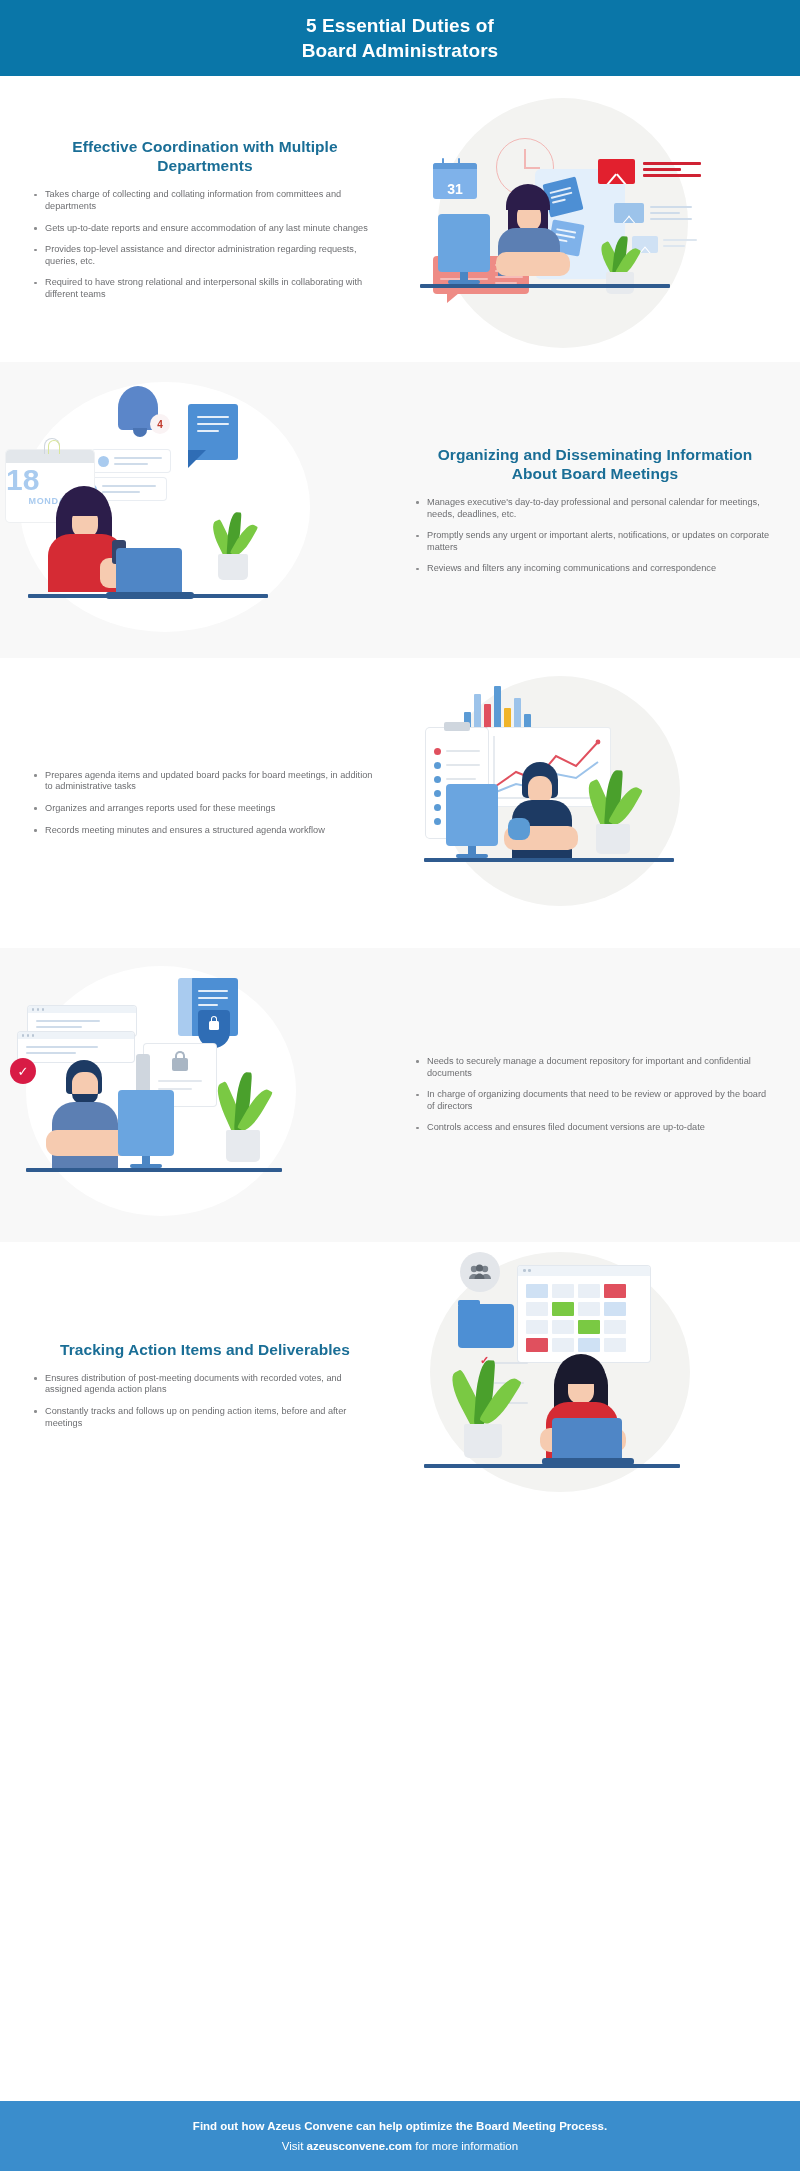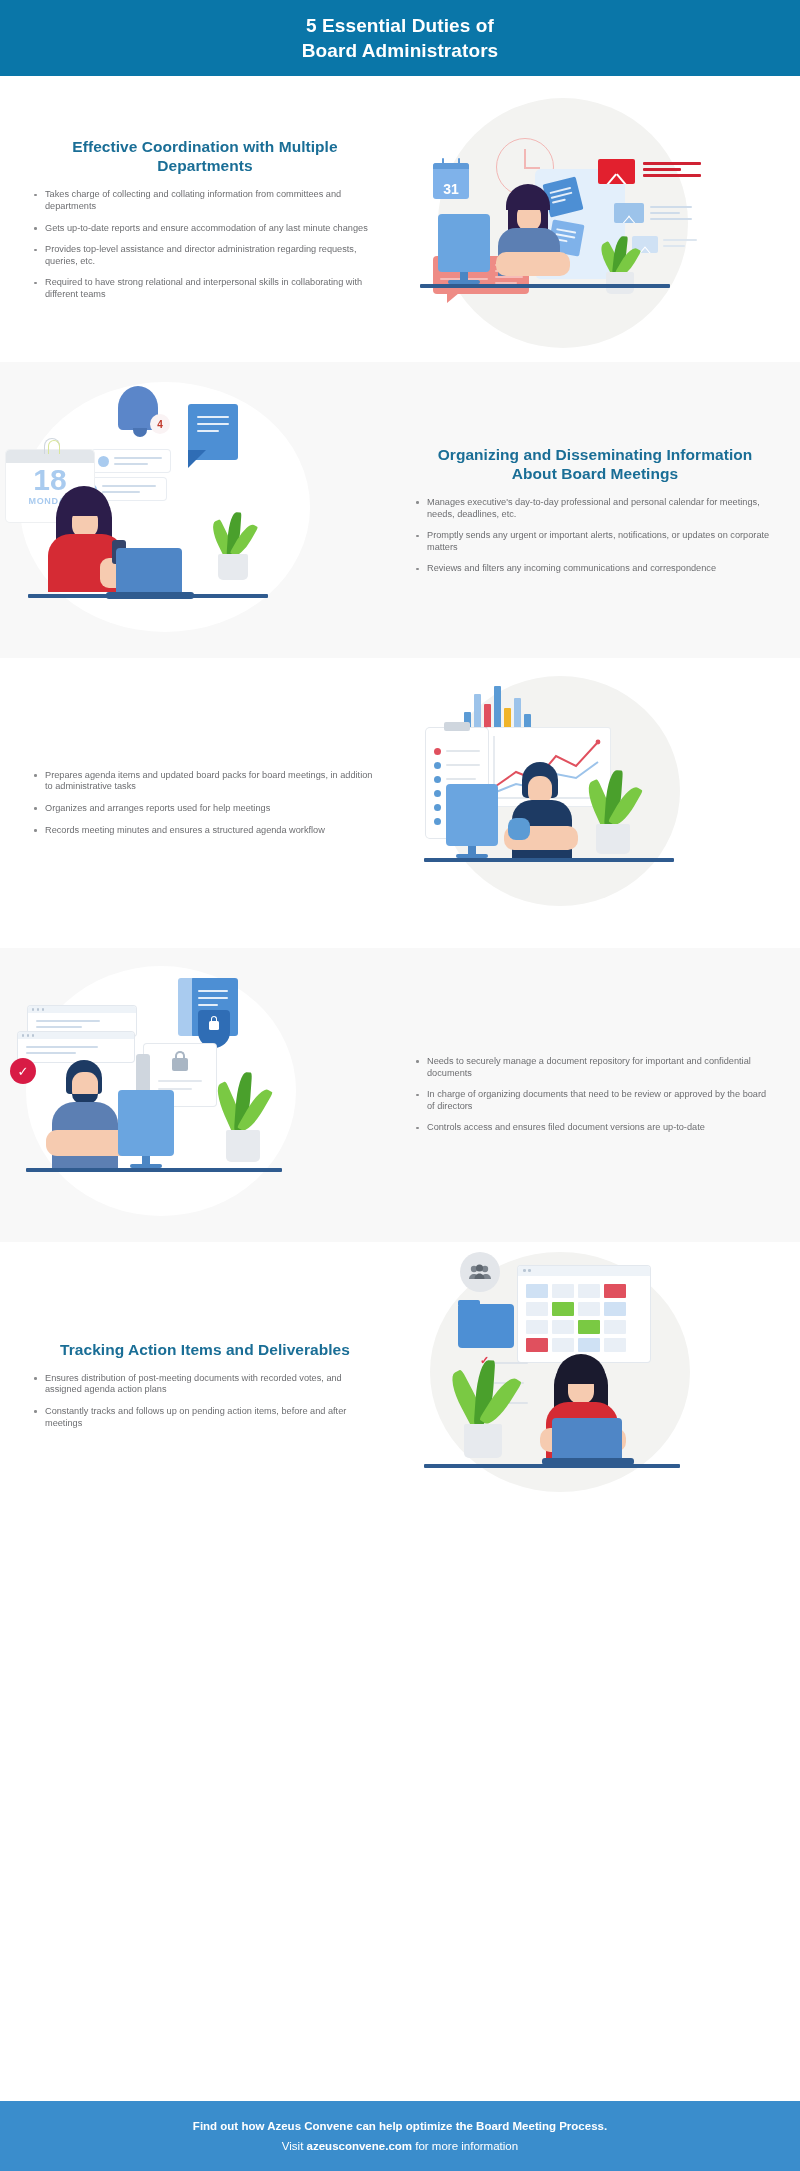--- a/index.html
+++ b/index.html
@@ -90,21 +90,21 @@
 
   .bubble { position:absolute; background:#ee8b85; border-radius:4px; }
   .bubble:after { content:""; position:absolute; bottom:-9px; left:14px;
                   border-left:0 solid transparent; border-right:12px solid transparent;
                   border-top:10px solid #ee8b85; }
   .bub-line { position:absolute; height:2px; background:#f6bcb8; border-radius:1px; }
   .bub-white { position:absolute; height:8px; background:#ffffff; border-radius:4px; }
 
   .bigcal { position:absolute; background:#ffffff; border-radius:4px; box-shadow:0 0 0 1px #eef0f2; }
   .bigcal .bar { position:absolute; top:0; left:0; right:0; height:13px; background:#e3e7eb; border-radius:4px 4px 0 0; }
-  .bigcal .num { position:absolute; left:0; right:0; top:15px; text-align:center;
+  .bigcal .num { position:absolute; left:0; right:0; top:15px; 
                  color:#a9cbef; font-size:30px; font-weight:bold; line-height:30px; }
   .bigcal .day { position:absolute; left:0; right:0; top:46px; text-align:center;
                  color:#a9cbef; font-size:9px; font-weight:bold; letter-spacing:.6px; }
 
   .bell { position:absolute; background:#5b86c9; border-radius:50% 50% 12% 12%; }
   .bell-badge { position:absolute; width:20px; height:20px; border-radius:50%; background:#faf3f4;
                 color:#c0392b; font-size:10px; font-weight:bold; display:flex; align-items:center; justify-content:center; }
 
   .docblue { position:absolute; background:#4d8fd4; }
   .docblue .l { position:absolute; height:1.6px; background:#ffffff; opacity:.85; border-radius:1px; }
@@ -163,21 +163,21 @@
     </div>
     <div class="artcol">
       <div class="art">
         <div class="blob" style="left:38px; top:22px; width:250px; height:250px;"></div>
 
         <div class="clock" style="left:96px; top:62px; width:58px; height:58px;">
           <div class="hand" style="left:27px; top:10px; width:1.6px; height:20px;"></div>
           <div class="hand" style="left:27px; top:28px; width:16px; height:1.6px;"></div>
         </div>
 
-        <div class="cal" style="left:33px; top:87px; width:36px; height:36px;">
+        <div class="cal" style="left:33px; top:87px; width:44px; height:36px;">
           <div class="top"></div>
           <div class="ring" style="left:9px;"></div>
           <div class="ring" style="left:25px;"></div>
           <span style="position:relative; z-index:2;">31</span>
         </div>
 
         <div class="sh" style="left:135px; top:93px; width:90px; height:110px; background:#e3effb; border-radius:6px;"></div>
         <div class="docblue" style="left:146px; top:104px; width:34px; height:34px; transform:rotate(-14deg); border-radius:2px;">
           <div class="l" style="left:5px; top:9px; width:22px;"></div>
           <div class="l" style="left:5px; top:14px; width:22px;"></div>
@@ -316,21 +316,21 @@
       </ul>
     </div>
   </div>
 </div>
 
 <div class="section sec-white" style="height:290px;">
   <div class="row">
     <div class="txtcol">
       <ul class="bullets">
         <li>Prepares agenda items and updated board packs for board meetings, in addition to administrative tasks</li>
-        <li>Organizes and arranges reports used for help meetings</li>
+        <li>Organizes and arranges reports used for these meetings</li>
         <li>Records meeting minutes and ensures a structured agenda workflow</li>
       </ul>
     </div>
     <div class="artcol">
       <div class="art">
         <div class="blob" style="left:40px; top:18px; width:240px; height:230px;"></div>
 
         <div class="barchart" style="left:62px; top:14px; width:86px; height:62px;">
           <div class="bc-bar" style="left:2px;  width:7px; height:22px; background:#5b9bd5;"></div>
           <div class="bc-bar" style="left:12px; width:7px; height:40px; background:#9cc3ea;"></div>

